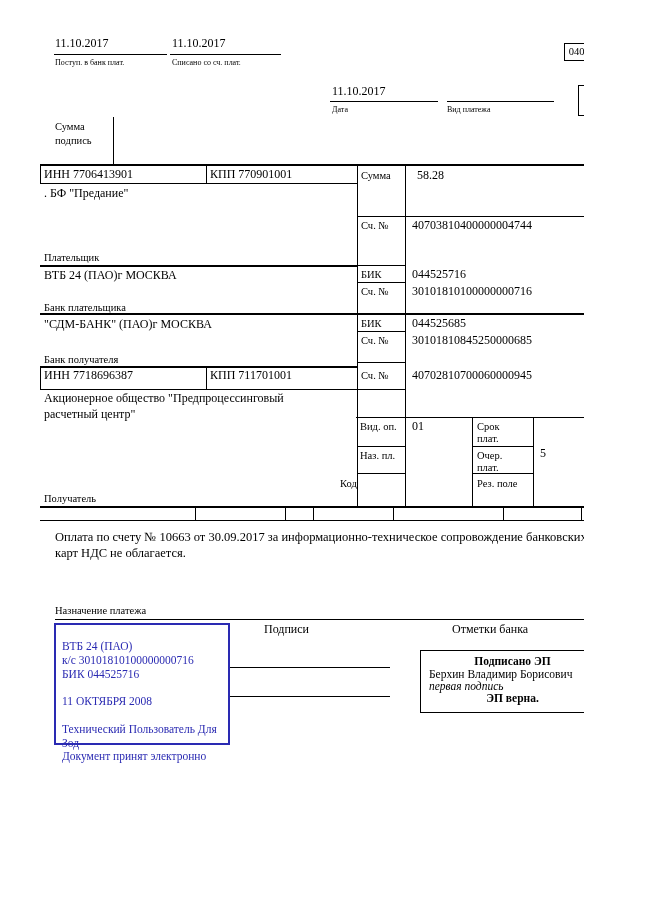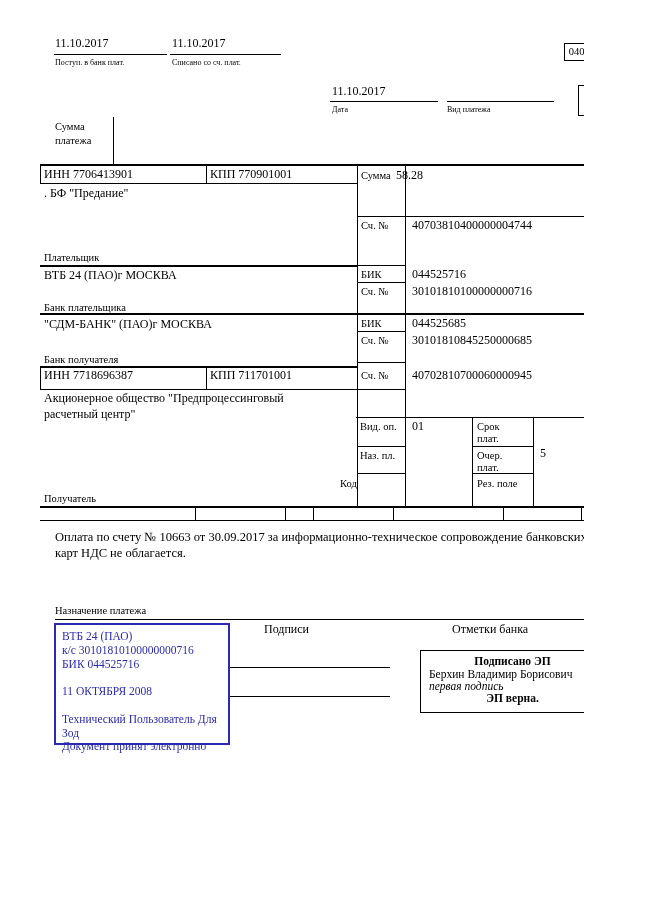--- a/index.html
+++ b/index.html
@@ -12,21 +12,21 @@
   .cap{font-size:8px;}
   .b{font-weight:bold;}
   .i{font-style:italic;}
   .hl{position:absolute;background:#000;height:1px;}
   .hl2{position:absolute;background:#000;height:2px;}
   .vl{position:absolute;background:#000;width:1px;}
   .box{position:absolute;border:1px solid #000;background:#fff;box-sizing:border-box;}
   .title{font-family:"Liberation Sans",sans-serif;font-weight:bold;font-size:12.5px;letter-spacing:.2px;}
   .bluebox{position:absolute;left:54px;top:623px;width:176px;height:122px;
            border:2px solid #2a2ab2;box-sizing:border-box;color:#2a2ab2;
-           padding:5px 0 0 6px;}
+           padding:15px 0 0 6px;}
   .bl-line{height:13.8px;line-height:13.8px;font-size:11.5px;white-space:nowrap;overflow:visible;}
   .stampbox{position:absolute;left:420px;top:650px;width:185px;height:63px;
             border:1px solid #000;box-sizing:border-box;font-size:11.5px;}
   .stampbox .c{text-align:center;}
   .stampbox .l{padding-left:8px;}
 </style>
 </head>
 <body>
 
 <div class="page">
@@ -44,21 +44,21 @@
   </div>
 
   <div class="abs fs12" style="left:332px;top:85px;">11.10.2017</div>
   <div class="hl" style="left:330px;top:101px;width:108px;"></div>
   <div class="abs cap" style="left:332px;top:105px;">Дата</div>
   <div class="hl" style="left:447px;top:101px;width:107px;"></div>
   <div class="abs cap" style="left:447px;top:105px;">Вид платежа</div>
   <div class="box" style="left:578px;top:85px;width:31px;height:31px;"></div>
 
   <div class="abs fs105" style="left:55px;top:121px;">Сумма</div>
-  <div class="abs fs105" style="left:55px;top:135px;">платежа</div>
+  <div class="abs fs105" style="left:55px;top:135px;">подпись</div>
   <div class="vl" style="left:113px;top:117px;height:48px;"></div>
 
   <div class="hl2" style="left:40px;top:164px;width:570px;"></div>
   <div class="hl" style="left:40px;top:183px;width:317px;"></div>
   <div class="hl" style="left:357px;top:216px;width:253px;"></div>
   <div class="hl2" style="left:40px;top:265px;width:317px;"></div>
   <div class="hl" style="left:357px;top:265px;width:48px;"></div>
   <div class="hl" style="left:357px;top:282px;width:48px;"></div>
   <div class="hl2" style="left:40px;top:313px;width:570px;"></div>
   <div class="hl" style="left:357px;top:331px;width:48px;"></div>
@@ -85,21 +85,21 @@
   <div class="vl" style="left:195px;top:506px;height:15px;"></div>
   <div class="vl" style="left:285px;top:506px;height:15px;"></div>
   <div class="vl" style="left:313px;top:506px;height:15px;"></div>
   <div class="vl" style="left:393px;top:506px;height:15px;"></div>
   <div class="vl" style="left:503px;top:506px;height:15px;"></div>
   <div class="vl" style="left:581px;top:506px;height:15px;"></div>
 
   <div class="abs fs12" style="left:44px;top:168px;">ИНН 7706413901</div>
   <div class="abs fs12" style="left:210px;top:168px;">КПП 770901001</div>
   <div class="abs fs105" style="left:361px;top:170px;">Сумма</div>
-  <div class="abs fs12" style="left:396px;top:169px;">58.28</div>
+  <div class="abs fs12" style="left:417px;top:169px;">58.28</div>
   <div class="abs fs12" style="left:44px;top:187px;">. БФ "Предание"</div>
   <div class="abs fs105" style="left:361px;top:220px;">Сч. №</div>
   <div class="abs fs12" style="left:412px;top:219px;">40703810400000004744</div>
   <div class="abs fs105" style="left:44px;top:252px;">Плательщик</div>
 
   <div class="abs fs12" style="left:44px;top:269px;">ВТБ 24 (ПАО)г МОСКВА</div>
   <div class="abs fs105" style="left:361px;top:269px;">БИК</div>
   <div class="abs fs12" style="left:412px;top:268px;">044525716</div>
   <div class="abs fs105" style="left:361px;top:286px;">Сч. №</div>
   <div class="abs fs12" style="left:412px;top:285px;">30101810100000000716</div>

